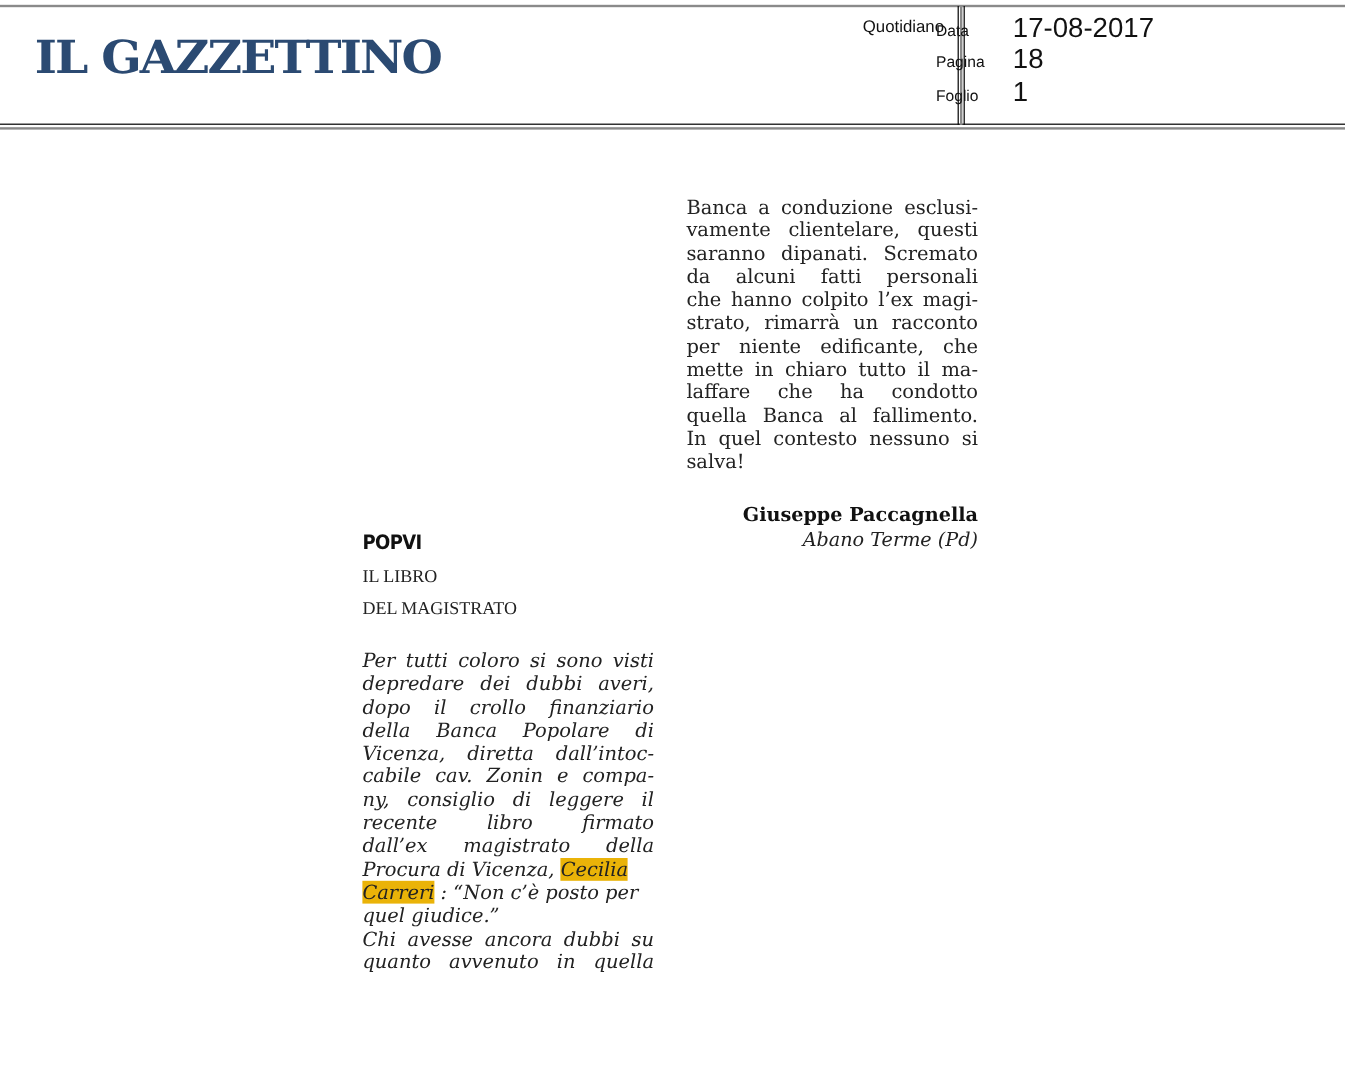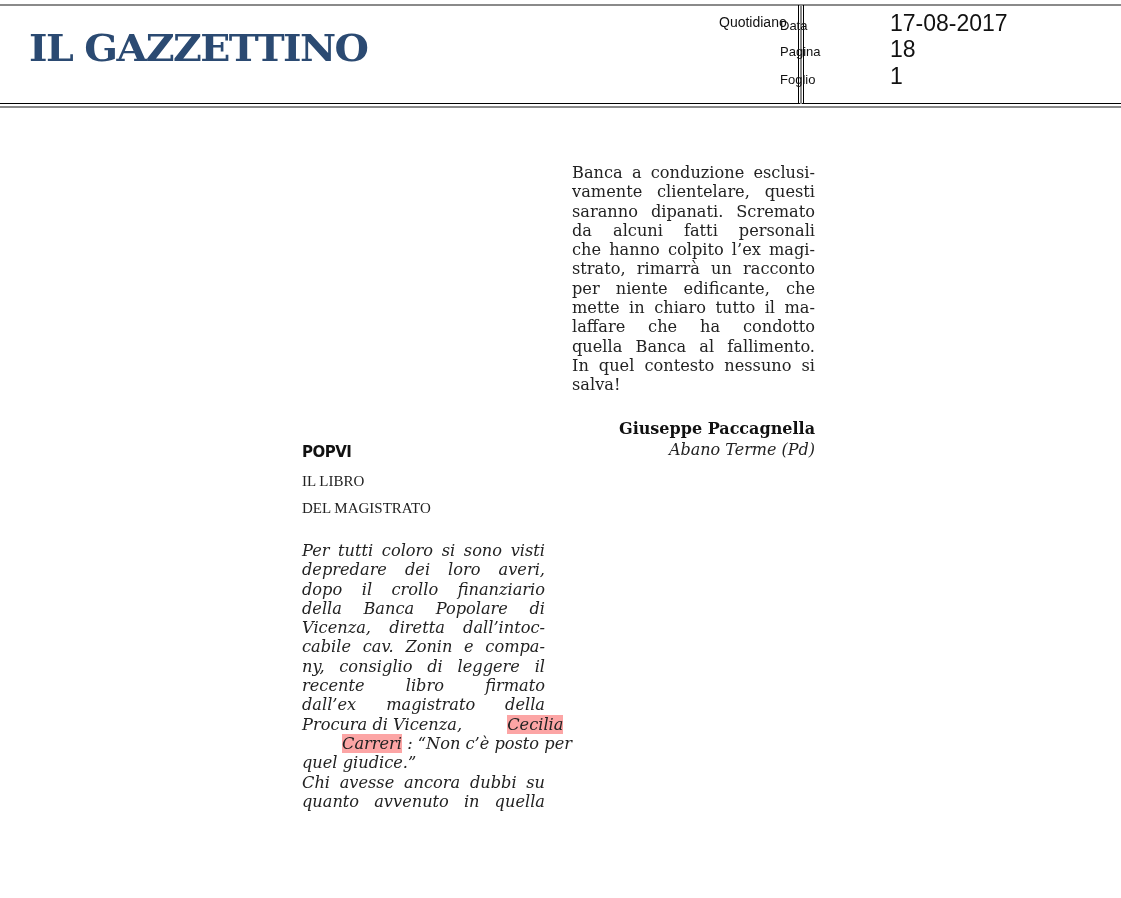--- a/index.html
+++ b/index.html
@@ -10,35 +10,35 @@
     .hdr-bot-line-grey { position: absolute; left: 0; top: 106px; width: 1121px; height: 2px; background: #8a8a8a; }
 
     .hdr-vline { position: absolute; top: 5px; height: 99px; width: 1px; background: #000; }
     .hdr-vline.grey { background: #8a8a8a; width: 2px; }
 
     .masthead { position: absolute; left: 29px; top: 25px; font-family: "DejaVu Serif", serif; font-weight: bold; font-size: 38px; letter-spacing: -1.5px; color: #2b4a72; transform: scaleX(1.04); transform-origin: left top; }
 
     .quotidiano { position: absolute; left: 719px; top: 14px; font-family: "Liberation Sans", sans-serif; font-size: 14px; color: #111; }
 
     .meta-label { position: absolute; left: 780px; font-family: "Liberation Sans", sans-serif; font-size: 13px; color: #111; }
-    .meta-value { position: absolute; left: 890px; font-family: "Liberation Sans", sans-serif; font-size: 23px; color: #111; line-height: 1; }
+    .meta-value { position: absolute; left: 844px; font-family: "Liberation Sans", sans-serif; font-size: 23px; color: #111; line-height: 1; }
 
     .col { position: absolute; font-family: "DejaVu Serif", serif; font-size: 16.2px; line-height: 19.3px; color: #222; text-align: justify; }
     .col .line { display: block; text-align: justify; text-align-last: justify; white-space: nowrap; height: 19.3px; }
     .col .line.last { text-align-last: left; }
     .col-right { left: 572px; top: 163px; width: 243px; }
     .col-left { left: 302px; top: 541px; width: 243px; font-style: italic; }
 
     .sig-name { position: absolute; right: 306px; top: 419px; font-family: "DejaVu Serif", serif; font-weight: bold; font-size: 16px; color: #111; }
     .sig-place { position: absolute; right: 306px; top: 440px; font-family: "DejaVu Serif", serif; font-style: italic; font-size: 16px; color: #222; }
 
     .kicker { position: absolute; left: 302px; top: 442px; font-family: "DejaVu Sans", sans-serif; font-weight: bold; font-size: 15px; letter-spacing: -0.5px; color: #111; transform: scaleY(1.1); transform-origin: left top; }
     .title { position: absolute; left: 302px; top: 468px; font-family: "Liberation Serif", serif; font-size: 15px; line-height: 27px; color: #222; }
 
-    .highlight { background: #fca5a5; margin-left: 40px; }
+    .highlight { background: #eab308; }
   </style>
 </head>
 <body>
 
 <div class="hdr-top-line"></div>
 <div class="hdr-bot-line-black"></div>
 <div class="hdr-bot-line-grey"></div>
 <div class="hdr-vline" style="left:798px;"></div>
 <div class="hdr-vline grey" style="left:800px;"></div>
 <div class="hdr-vline" style="left:803px;"></div>
@@ -72,21 +72,21 @@
 <div class="sig-place">Abano Terme (Pd)</div>
 
 <div class="kicker">POPVI</div>
 <div class="title">
   <div>IL LIBRO</div>
   <div>DEL MAGISTRATO</div>
 </div>
 
 <div class="col col-left">
   <span class="line">Per tutti coloro si sono visti</span>
-  <span class="line">depredare dei loro averi,</span>
+  <span class="line">depredare dei dubbi averi,</span>
   <span class="line">dopo il crollo finanziario</span>
   <span class="line">della Banca Popolare di</span>
   <span class="line">Vicenza, diretta dall’intoc-</span>
   <span class="line">cabile cav. Zonin e compa-</span>
   <span class="line">ny, consiglio di leggere il</span>
   <span class="line">recente libro firmato</span>
   <span class="line">dall’ex magistrato della</span>
   <span class="line last"><span>Procura di Vicenza, </span><span class="highlight">Cecilia</span></span>
   <span class="line last"><span class="highlight">Carreri</span><span> : “Non c’è posto per</span></span>
   <span class="line last">quel giudice.”</span>

